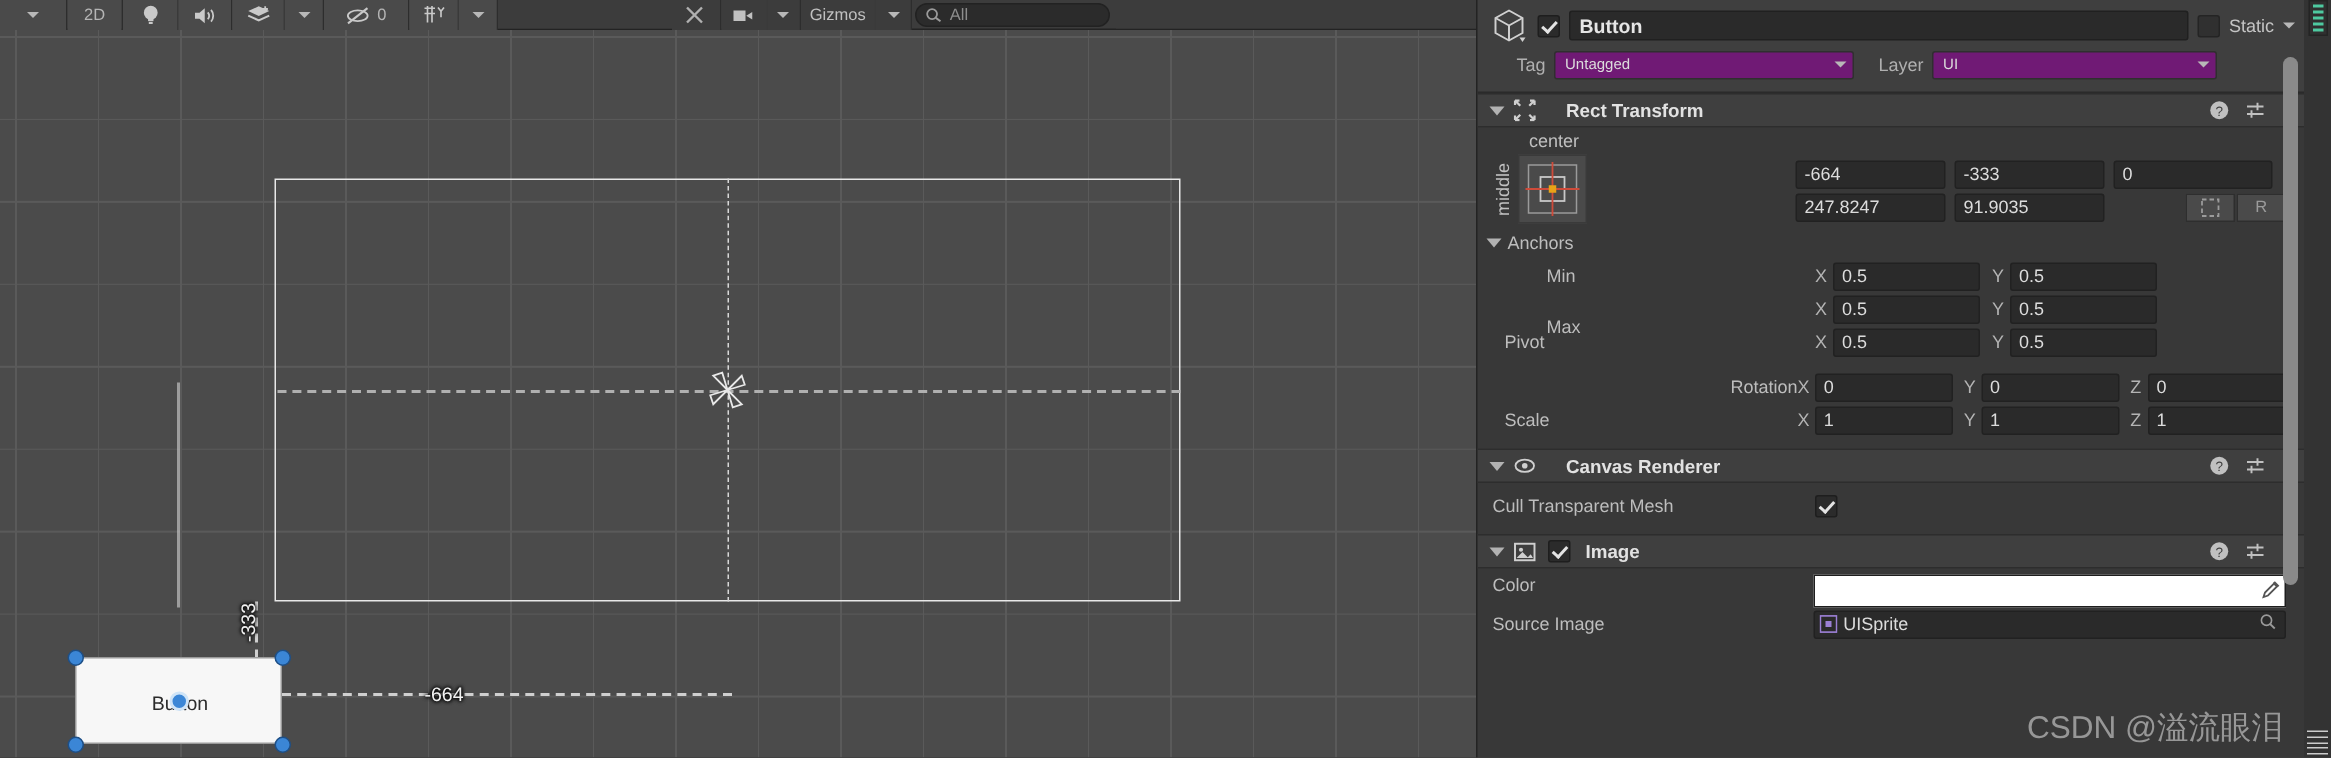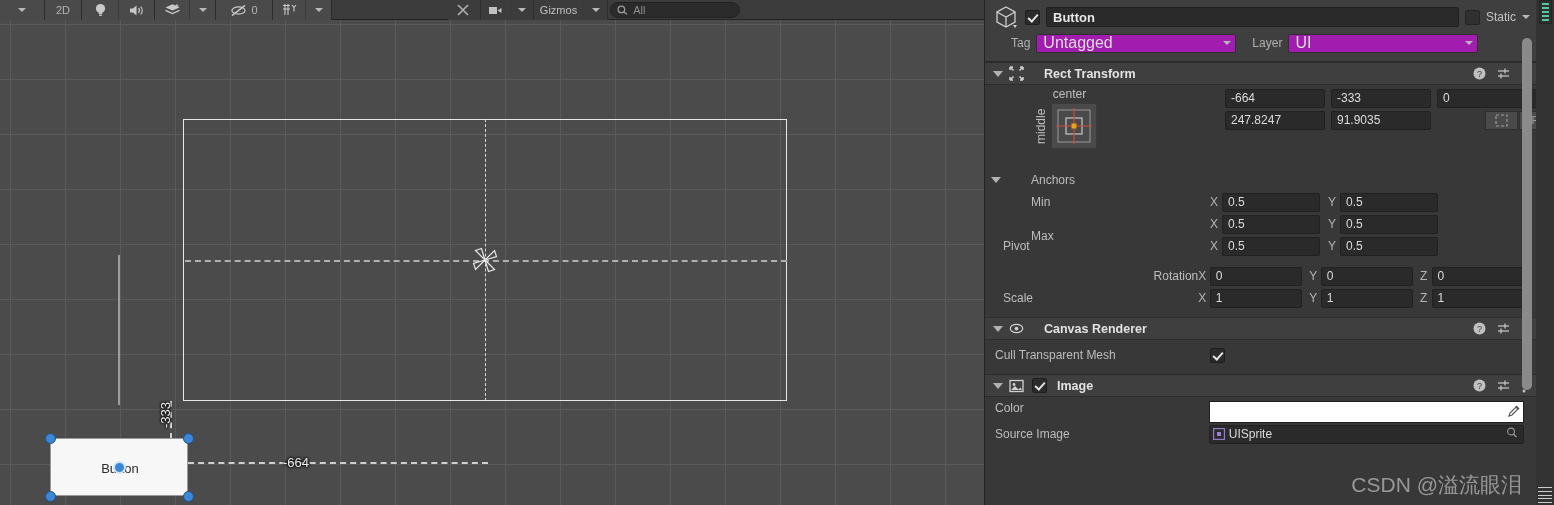--- a/index.html
+++ b/index.html
@@ -125,23 +125,23 @@
   .name-field {
     flex: 1; height: 20px; background: #2a2a2a; border: 1px solid #202020;
     border-radius: 2px; color: #e6e6e6; font-size: 13px; font-weight: bold;
     padding: 0 6px; display: flex; align-items: center;
   }
   .static-cb { width: 15px; height: 15px; background: #303030; border: 1px solid #242424; border-radius: 2px; flex:0 0 15px;}
   .static-lbl { color: #c4c4c4; font-size: 12px; }
   .row2 { display: flex; align-items: center; height: 24px; padding: 2px 8px 0 26px; gap: 6px; }
   .fld-lbl { color: #b0b0b0; font-size: 12px; }
   .dropdown {
-    height: 19px; background: #a21caf; border: 1px solid #2f2f2f; border-radius: 2px;
+    height: 19px; background: #701a75; border: 1px solid #2f2f2f; border-radius: 2px;
     display: flex; align-items: center; justify-content: space-between;
-    padding: 0 4px 0 6px; color: #dcdcdc; font-size: 16px;
+    padding: 0 4px 0 6px; color: #dcdcdc; font-size: 10px;
   }
 
   .comp-header {
     display: flex; align-items: center; height: 23px; background: #3f3f3f;
     border-top: 1px solid #2d2d2d; border-bottom: 1px solid #2d2d2d;
     padding-left: 4px; gap: 6px;
   }
   .foldout { width: 0; height: 0; border-left: 5px solid transparent;
              border-right: 5px solid transparent; border-top: 6px solid #b2b2b2;
              margin-left: 4px; flex: 0 0 10px; }
@@ -378,21 +378,21 @@
         </svg>
         <svg width="4" height="14" viewBox="0 0 4 14">
           <circle cx="2" cy="2" r="1.5" fill="#c0c0c0"></circle>
             <circle cx="2" cy="7" r="1.5" fill="#c0c0c0"></circle>
             <circle cx="2" cy="12" r="1.5" fill="#c0c0c0"></circle>
         </svg>
       </span>
     </div>
 
     <div class="body" style="padding-top:2px">
-      <div style="display:flex; align-items:flex-start;margin-left:39px;">
+      <div style="display:flex; align-items:flex-end;">
 
         <div style="width:75px; position:relative;">
           <div style="text-align:center; color:#c0c0c0; font-size:12px; padding-left:8px;">center</div>
           <div style="display:flex; align-items:center; margin-top:2px;">
             <div style="writing-mode:vertical-rl; transform:rotate(180deg); color:#c0c0c0; font-size:12px; height:46px; display:flex; align-items:center; justify-content:center;">middle</div>
             <div class="anchor-widget" style="margin-left:3px;">
               <svg width="44" height="44" viewBox="0 0 44 44">
                 <rect x="6" y="6" width="32" height="32" stroke="#9a9a9a" stroke-width="1" fill="none"></rect>
                 <rect x="14" y="14" width="16" height="16" stroke="#c8c8c8" stroke-width="1.2" fill="none"></rect>
                 <line x1="22" y1="4" x2="22" y2="40" stroke="#cf4b3a" stroke-width="1.2"></line>
@@ -417,21 +417,21 @@
                 <svg width="13" height="13" viewBox="0 0 13 13">
                   <rect x="1" y="1" width="11" height="11" stroke="#9b9b9b" stroke-width="1.2" stroke-dasharray="3 2" fill="none"></rect>
                 </svg>
               </div>
               <div class="minibtn" style="margin-left:1px;">R</div>
             </div>
           </div>
         </div>
       </div>
 
-      <div class="r" style="margin-top:20px;gap:26px;">
+      <div class="r" style="margin-top:2px;">
         <span class="foldout" style="margin-left:-4px;"></span>
         <span class="sublbl" style="margin-left:4px;">Anchors</span>
       </div>
       <div class="r">
         <span class="sublbl" style="width:215px; padding-left:36px;">Min</span>
         <span class="axis">X</span>
         <div class="field" style="width:98px">0.5</div>
         <span class="axis" style="margin-left:8px">Y</span>
         <div class="field" style="width:98px">0.5</div>
       </div>

